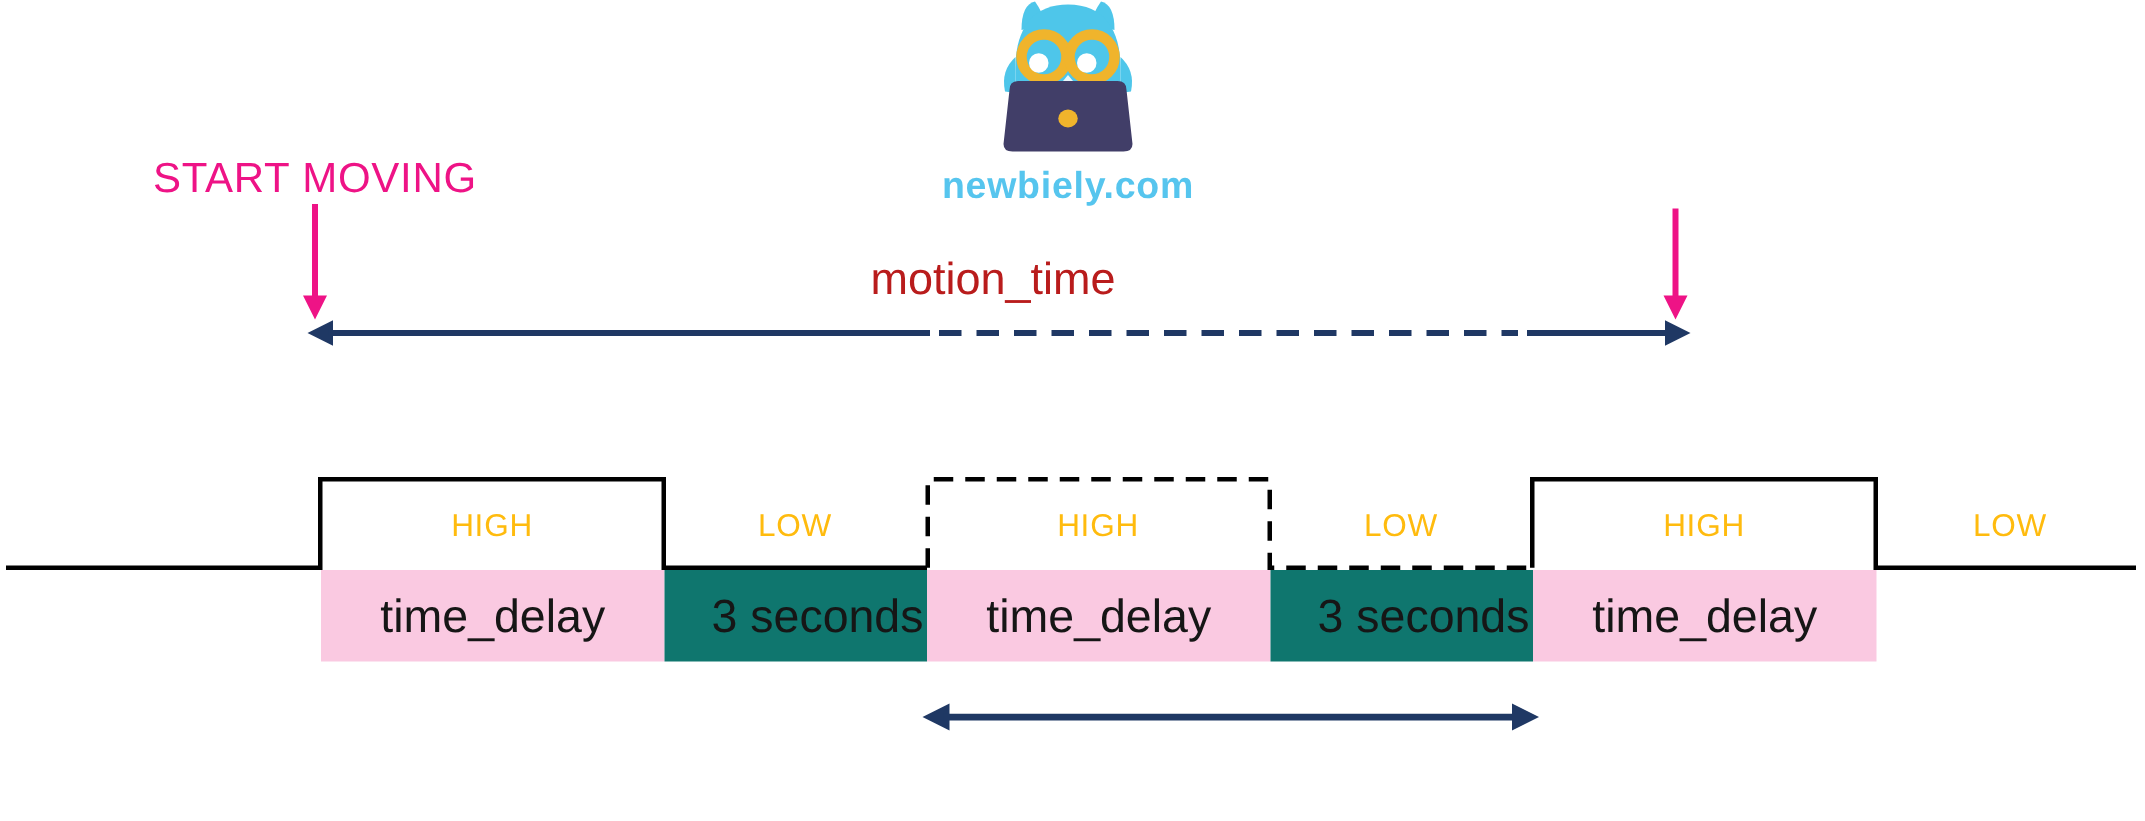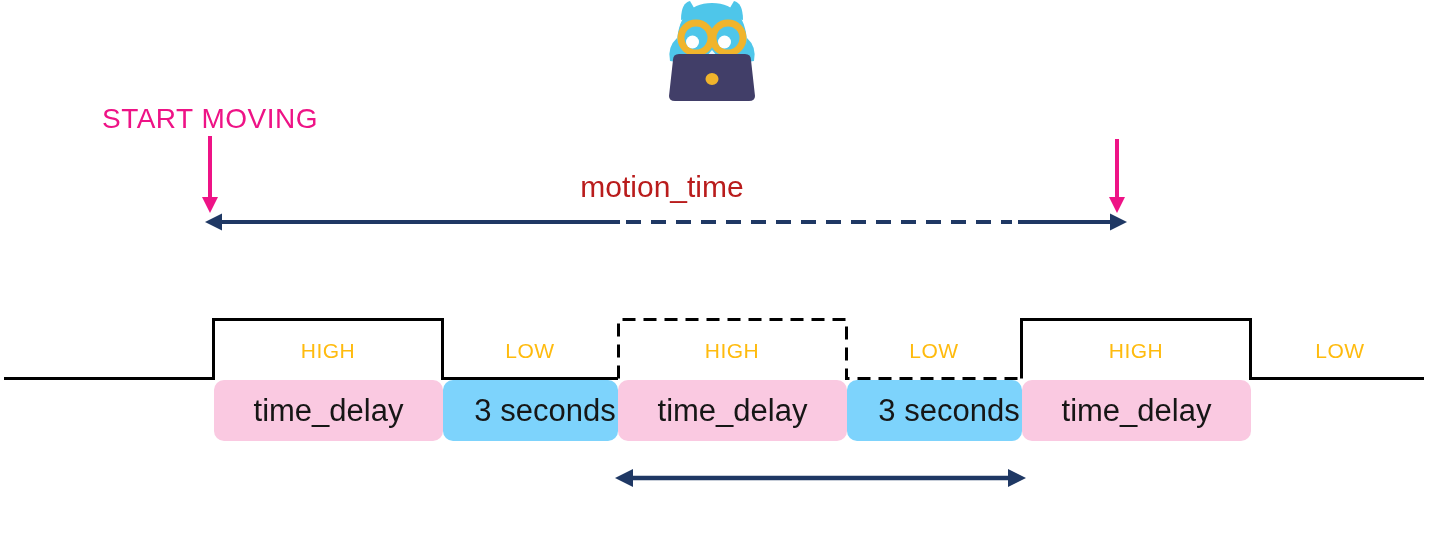--- a/index.html
+++ b/index.html
@@ -13,24 +13,24 @@
 
   .magenta-label { color:#EE1386; font-size:28px; letter-spacing:0.5px; }
   .motion-label  { color:#b91c1c; font-size:30px; }
   .output-pin    { color:#FFB90F; font-size:26px; font-weight:700; letter-spacing:0.5px; }
   .state-label   { color:#FFBB0E; font-size:21px; font-weight:400; letter-spacing:0.5px; }
   .repeated-label{ color:#242424; font-size:33px; }
 
   .box {
     position:absolute; top:380px; height:61px;
     display:flex; align-items:center; justify-content:center;
-    font-size:31px; color:#161616;border-radius:10px;
+    font-size:31px; color:#161616;
   }
   .box.pink  { background:#FAC9E1; }
-  .box.green { background:#7dd3fc;padding-left:29px; }
+  .box.green { background:#0f766e;padding-left:29px; }
 
   .logo { position:absolute; left:622px; top:0; width:180px; text-align:center; }
   .logo-text { font-size:25px; font-weight:700; color:#56C5EE; letter-spacing:0.5px; margin-top:1px; }
 
   svg.layer { position:absolute; left:0; top:0; }
 </style>
 </head>
 <body>
 
 <div class="stage">
@@ -92,20 +92,21 @@
       <path d="M28,38 Q18,47 21,61 L28,62 Z" fill="#4EC6EA"></path>
       <path d="M98,38 Q108,47 105,61 L98,62 Z" fill="#4EC6EA"></path>
       <circle cx="47" cy="38" r="15" fill="#4EC6EA" stroke="#F0B42C" stroke-width="7"></circle>
       <circle cx="79" cy="38" r="15" fill="#4EC6EA" stroke="#F0B42C" stroke-width="7"></circle>
       <circle cx="43.5" cy="42" r="6.5" fill="#ffffff"></circle>
       <circle cx="75.5" cy="42" r="6.5" fill="#ffffff"></circle>
       <path d="M63,50 L68,56 L63,62 L58,56 Z" fill="#EAF7FB"></path>
       <path d="M24,60 Q24,54 30,54 L96,54 Q102,54 102,60 L106,96 Q106,101 100,101 L26,101 Q20,101 20,96 Z" fill="#413E68"></path>
       <ellipse cx="63" cy="79" rx="6.5" ry="6" fill="#F0B42C"></ellipse>
     </svg>
+    <div class="logo-text">newbiely.com</div>
   </div>
 
   <div class="abs cx magenta-label" style="left:210px; top:103px;">START MOVING</div>
   <div class="abs cx motion-label" style="left:662px; top:170px;">motion_time</div>
 
   <div class="abs cx state-label" style="left:328px;  top:339px;">HIGH</div>
   <div class="abs cx state-label" style="left:530px;  top:339px;">LOW</div>
   <div class="abs cx state-label" style="left:732px;  top:339px;">HIGH</div>
   <div class="abs cx state-label" style="left:934px;  top:339px;">LOW</div>
   <div class="abs cx state-label" style="left:1136px; top:339px;">HIGH</div>

